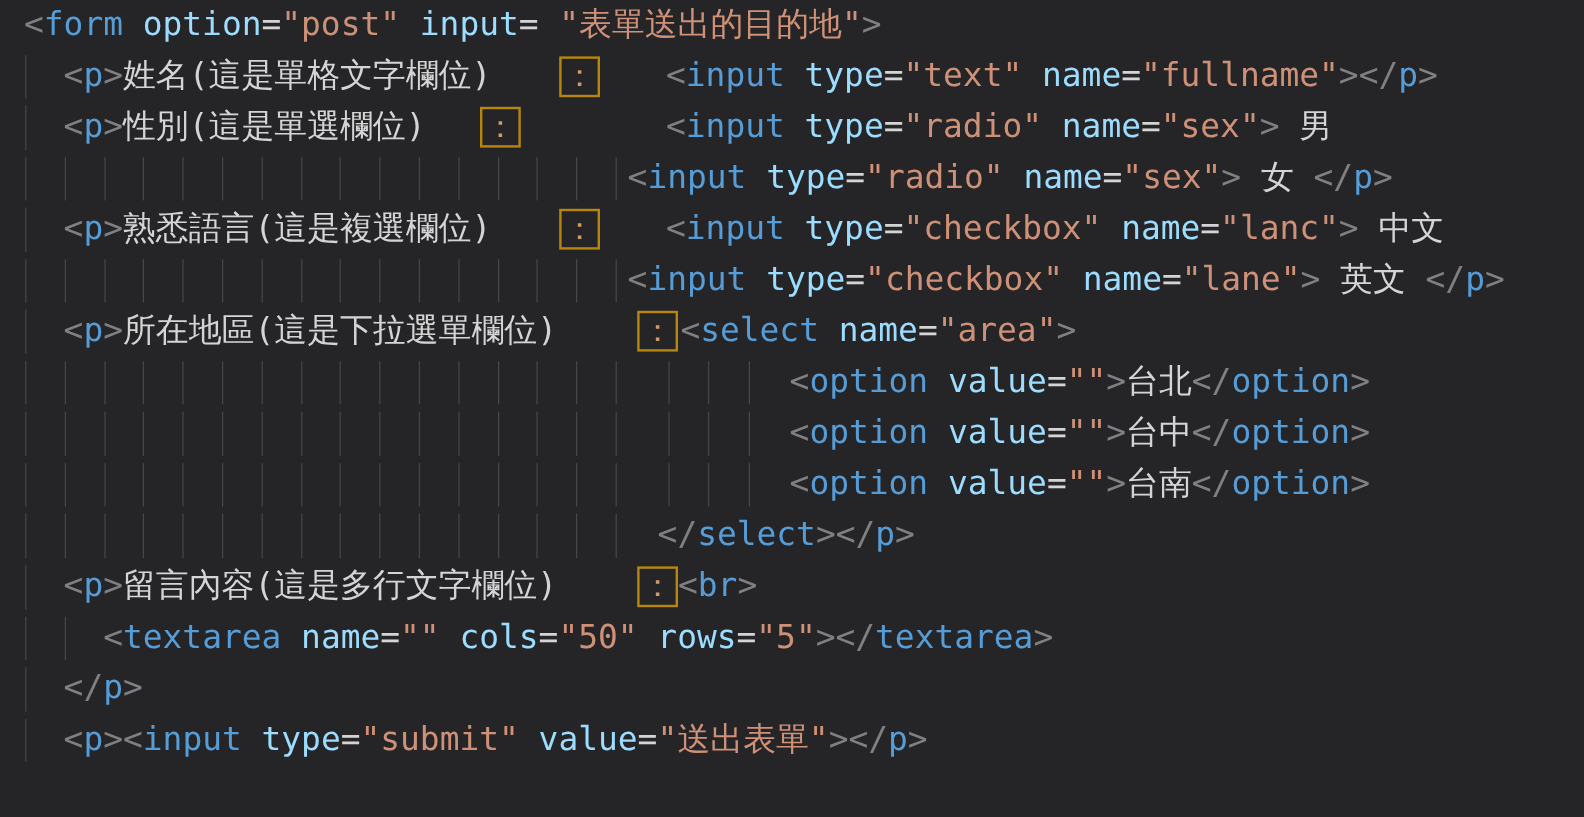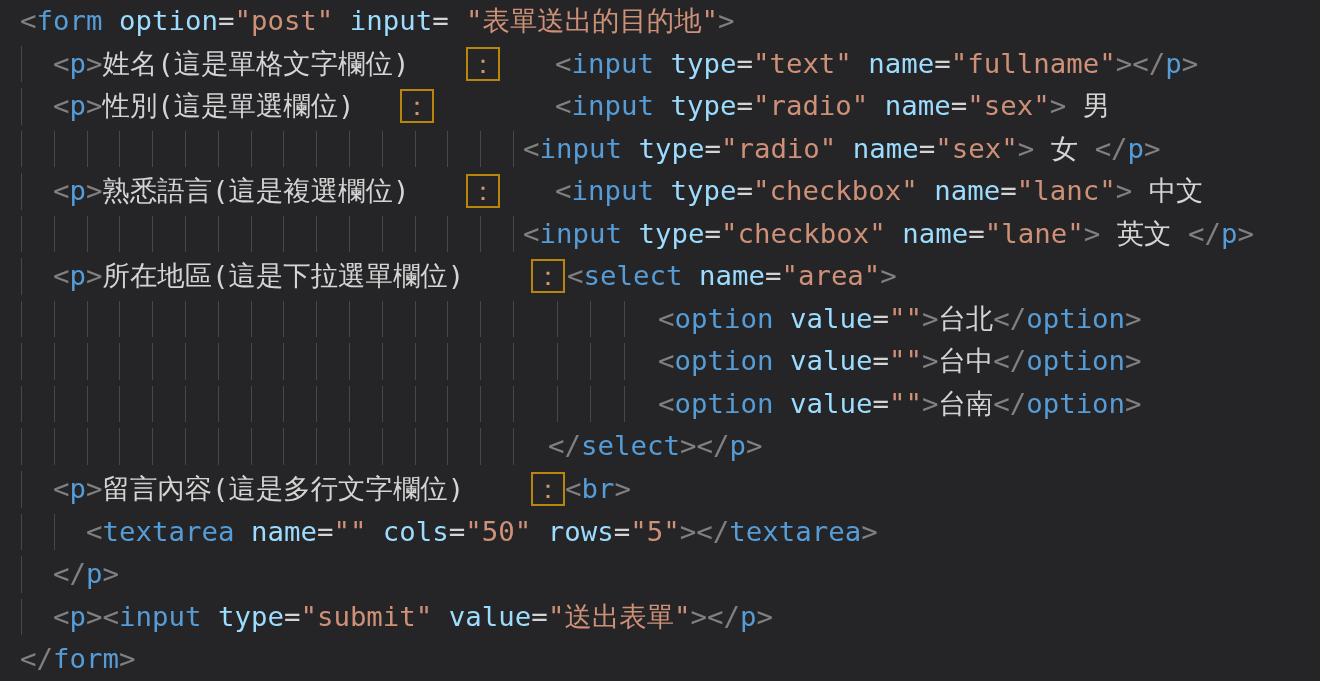--- a/index.html
+++ b/index.html
@@ -49,15 +49,14 @@
       <div class="line"><span class="guide" style="left: 21px;"></span><span class="guide" style="left: 54px;"></span><span class="guide" style="left: 87px;"></span><span class="guide" style="left: 119px;"></span><span class="guide" style="left: 152px;"></span><span class="guide" style="left: 185px;"></span><span class="guide" style="left: 218px;"></span><span class="guide" style="left: 251px;"></span><span class="guide" style="left: 283px;"></span><span class="guide" style="left: 316px;"></span><span class="guide" style="left: 349px;"></span><span class="guide" style="left: 382px;"></span><span class="guide" style="left: 415px;"></span><span class="guide" style="left: 447px;"></span><span class="guide" style="left: 480px;"></span><span class="guide" style="left: 513px;"></span><span class="seg" style="left: 523px;"><span class="tk p">&lt;</span><span class="tk t">input</span><span class="tk a"> type</span><span class="tk e">=</span><span class="tk s">"checkbox"</span><span class="tk a"> name</span><span class="tk e">=</span><span class="tk s">"lane"</span><span class="tk p">&gt;</span><span class="tk x"> 英文 </span><span class="tk p">&lt;/</span><span class="tk t">p</span><span class="tk p">&gt;</span></span></div>
       <div class="line"><span class="guide" style="left: 21px;"></span><span class="seg" style="left: 53px;"><span class="tk p">&lt;</span><span class="tk t">p</span><span class="tk p">&gt;</span><span class="tk x">所在地區(這是下拉選單欄位)</span></span><span class="colonbox" style="left: 531px;">：</span><span class="seg" style="left: 567px;"><span class="tk p">&lt;</span><span class="tk t">select</span><span class="tk a"> name</span><span class="tk e">=</span><span class="tk s">"area"</span><span class="tk p">&gt;</span></span></div>
       <div class="line"><span class="guide" style="left: 21px;"></span><span class="guide" style="left: 54px;"></span><span class="guide" style="left: 87px;"></span><span class="guide" style="left: 119px;"></span><span class="guide" style="left: 152px;"></span><span class="guide" style="left: 185px;"></span><span class="guide" style="left: 218px;"></span><span class="guide" style="left: 251px;"></span><span class="guide" style="left: 283px;"></span><span class="guide" style="left: 316px;"></span><span class="guide" style="left: 349px;"></span><span class="guide" style="left: 382px;"></span><span class="guide" style="left: 415px;"></span><span class="guide" style="left: 447px;"></span><span class="guide" style="left: 480px;"></span><span class="guide" style="left: 513px;"></span><span class="guide" style="left: 557px;"></span><span class="guide" style="left: 590px;"></span><span class="guide" style="left: 624px;"></span><span class="seg" style="left: 658px;"><span class="tk p">&lt;</span><span class="tk t">option</span><span class="tk a"> value</span><span class="tk e">=</span><span class="tk s">""</span><span class="tk p">&gt;</span><span class="tk x">台北</span><span class="tk p">&lt;/</span><span class="tk t">option</span><span class="tk p">&gt;</span></span></div>
       <div class="line"><span class="guide" style="left: 21px;"></span><span class="guide" style="left: 54px;"></span><span class="guide" style="left: 87px;"></span><span class="guide" style="left: 119px;"></span><span class="guide" style="left: 152px;"></span><span class="guide" style="left: 185px;"></span><span class="guide" style="left: 218px;"></span><span class="guide" style="left: 251px;"></span><span class="guide" style="left: 283px;"></span><span class="guide" style="left: 316px;"></span><span class="guide" style="left: 349px;"></span><span class="guide" style="left: 382px;"></span><span class="guide" style="left: 415px;"></span><span class="guide" style="left: 447px;"></span><span class="guide" style="left: 480px;"></span><span class="guide" style="left: 513px;"></span><span class="guide" style="left: 557px;"></span><span class="guide" style="left: 590px;"></span><span class="guide" style="left: 624px;"></span><span class="seg" style="left: 658px;"><span class="tk p">&lt;</span><span class="tk t">option</span><span class="tk a"> value</span><span class="tk e">=</span><span class="tk s">""</span><span class="tk p">&gt;</span><span class="tk x">台中</span><span class="tk p">&lt;/</span><span class="tk t">option</span><span class="tk p">&gt;</span></span></div>
       <div class="line"><span class="guide" style="left: 21px;"></span><span class="guide" style="left: 54px;"></span><span class="guide" style="left: 87px;"></span><span class="guide" style="left: 119px;"></span><span class="guide" style="left: 152px;"></span><span class="guide" style="left: 185px;"></span><span class="guide" style="left: 218px;"></span><span class="guide" style="left: 251px;"></span><span class="guide" style="left: 283px;"></span><span class="guide" style="left: 316px;"></span><span class="guide" style="left: 349px;"></span><span class="guide" style="left: 382px;"></span><span class="guide" style="left: 415px;"></span><span class="guide" style="left: 447px;"></span><span class="guide" style="left: 480px;"></span><span class="guide" style="left: 513px;"></span><span class="guide" style="left: 557px;"></span><span class="guide" style="left: 590px;"></span><span class="guide" style="left: 624px;"></span><span class="seg" style="left: 658px;"><span class="tk p">&lt;</span><span class="tk t">option</span><span class="tk a"> value</span><span class="tk e">=</span><span class="tk s">""</span><span class="tk p">&gt;</span><span class="tk x">台南</span><span class="tk p">&lt;/</span><span class="tk t">option</span><span class="tk p">&gt;</span></span></div>
       <div class="line"><span class="guide" style="left: 21px;"></span><span class="guide" style="left: 54px;"></span><span class="guide" style="left: 87px;"></span><span class="guide" style="left: 119px;"></span><span class="guide" style="left: 152px;"></span><span class="guide" style="left: 185px;"></span><span class="guide" style="left: 218px;"></span><span class="guide" style="left: 251px;"></span><span class="guide" style="left: 283px;"></span><span class="guide" style="left: 316px;"></span><span class="guide" style="left: 349px;"></span><span class="guide" style="left: 382px;"></span><span class="guide" style="left: 415px;"></span><span class="guide" style="left: 447px;"></span><span class="guide" style="left: 480px;"></span><span class="guide" style="left: 513px;"></span><span class="seg" style="left: 548px;"><span class="tk p">&lt;/</span><span class="tk t">select</span><span class="tk p">&gt;</span><span class="tk p">&lt;/</span><span class="tk t">p</span><span class="tk p">&gt;</span></span></div>
       <div class="line"><span class="guide" style="left: 21px;"></span><span class="seg" style="left: 53px;"><span class="tk p">&lt;</span><span class="tk t">p</span><span class="tk p">&gt;</span><span class="tk x">留言內容(這是多行文字欄位)</span></span><span class="colonbox" style="left: 531px;">：</span><span class="seg" style="left: 565px;"><span class="tk p">&lt;</span><span class="tk t">br</span><span class="tk p">&gt;</span></span></div>
       <div class="line"><span class="guide" style="left: 21px;"></span><span class="guide" style="left: 54px;"></span><span class="seg" style="left: 86px;"><span class="tk p">&lt;</span><span class="tk t">textarea</span><span class="tk a"> name</span><span class="tk e">=</span><span class="tk s">""</span><span class="tk a"> cols</span><span class="tk e">=</span><span class="tk s">"50"</span><span class="tk a"> rows</span><span class="tk e">=</span><span class="tk s">"5"</span><span class="tk p">&gt;</span><span class="tk p">&lt;/</span><span class="tk t">textarea</span><span class="tk p">&gt;</span></span></div>
       <div class="line"><span class="guide" style="left: 21px;"></span><span class="seg" style="left: 53px;"><span class="tk p">&lt;/</span><span class="tk t">p</span><span class="tk p">&gt;</span></span></div>
       <div class="line"><span class="guide" style="left: 21px;"></span><span class="seg" style="left: 53px;"><span class="tk p">&lt;</span><span class="tk t">p</span><span class="tk p">&gt;</span><span class="tk p">&lt;</span><span class="tk t">input</span><span class="tk a"> type</span><span class="tk e">=</span><span class="tk s">"submit"</span><span class="tk a"> value</span><span class="tk e">=</span></span><span class="seg" style="left: 548px;"><span class="tk s">"送出表單"</span><span class="tk p">&gt;</span><span class="tk p">&lt;/</span><span class="tk t">p</span><span class="tk p">&gt;</span></span></div>
-      <div class="line"><span class="seg" style="left: 20px;"><span class="tk p">&lt;/</span><span class="tk t">form</span><span class="tk p">&gt;</span></span></div>
     </div>
 </div>
 
 </body></html>

